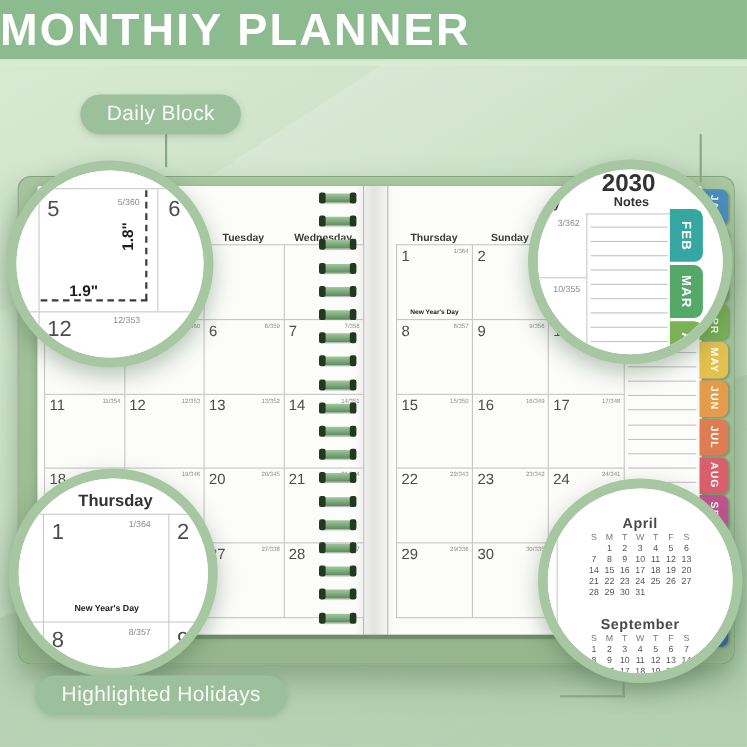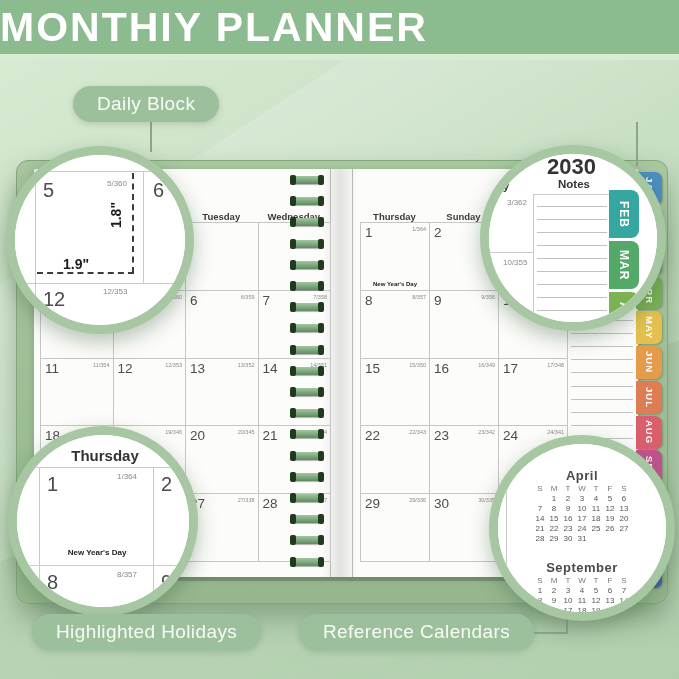--- a/index.html
+++ b/index.html
@@ -522,14 +522,13 @@
             <div class="cc">19</div>
             <div class="cc">20</div>
             <div class="cc">21</div>
           </div>
         </div>
     </div>
   </div>
 
   <div class="pill pill-daily">Daily Block</div>
   <div class="pill pill-holidays">Highlighted Holidays</div>
-  <div class="pill pill-reference">Reference Calendars</div>
 </div>
 
 </body></html>

